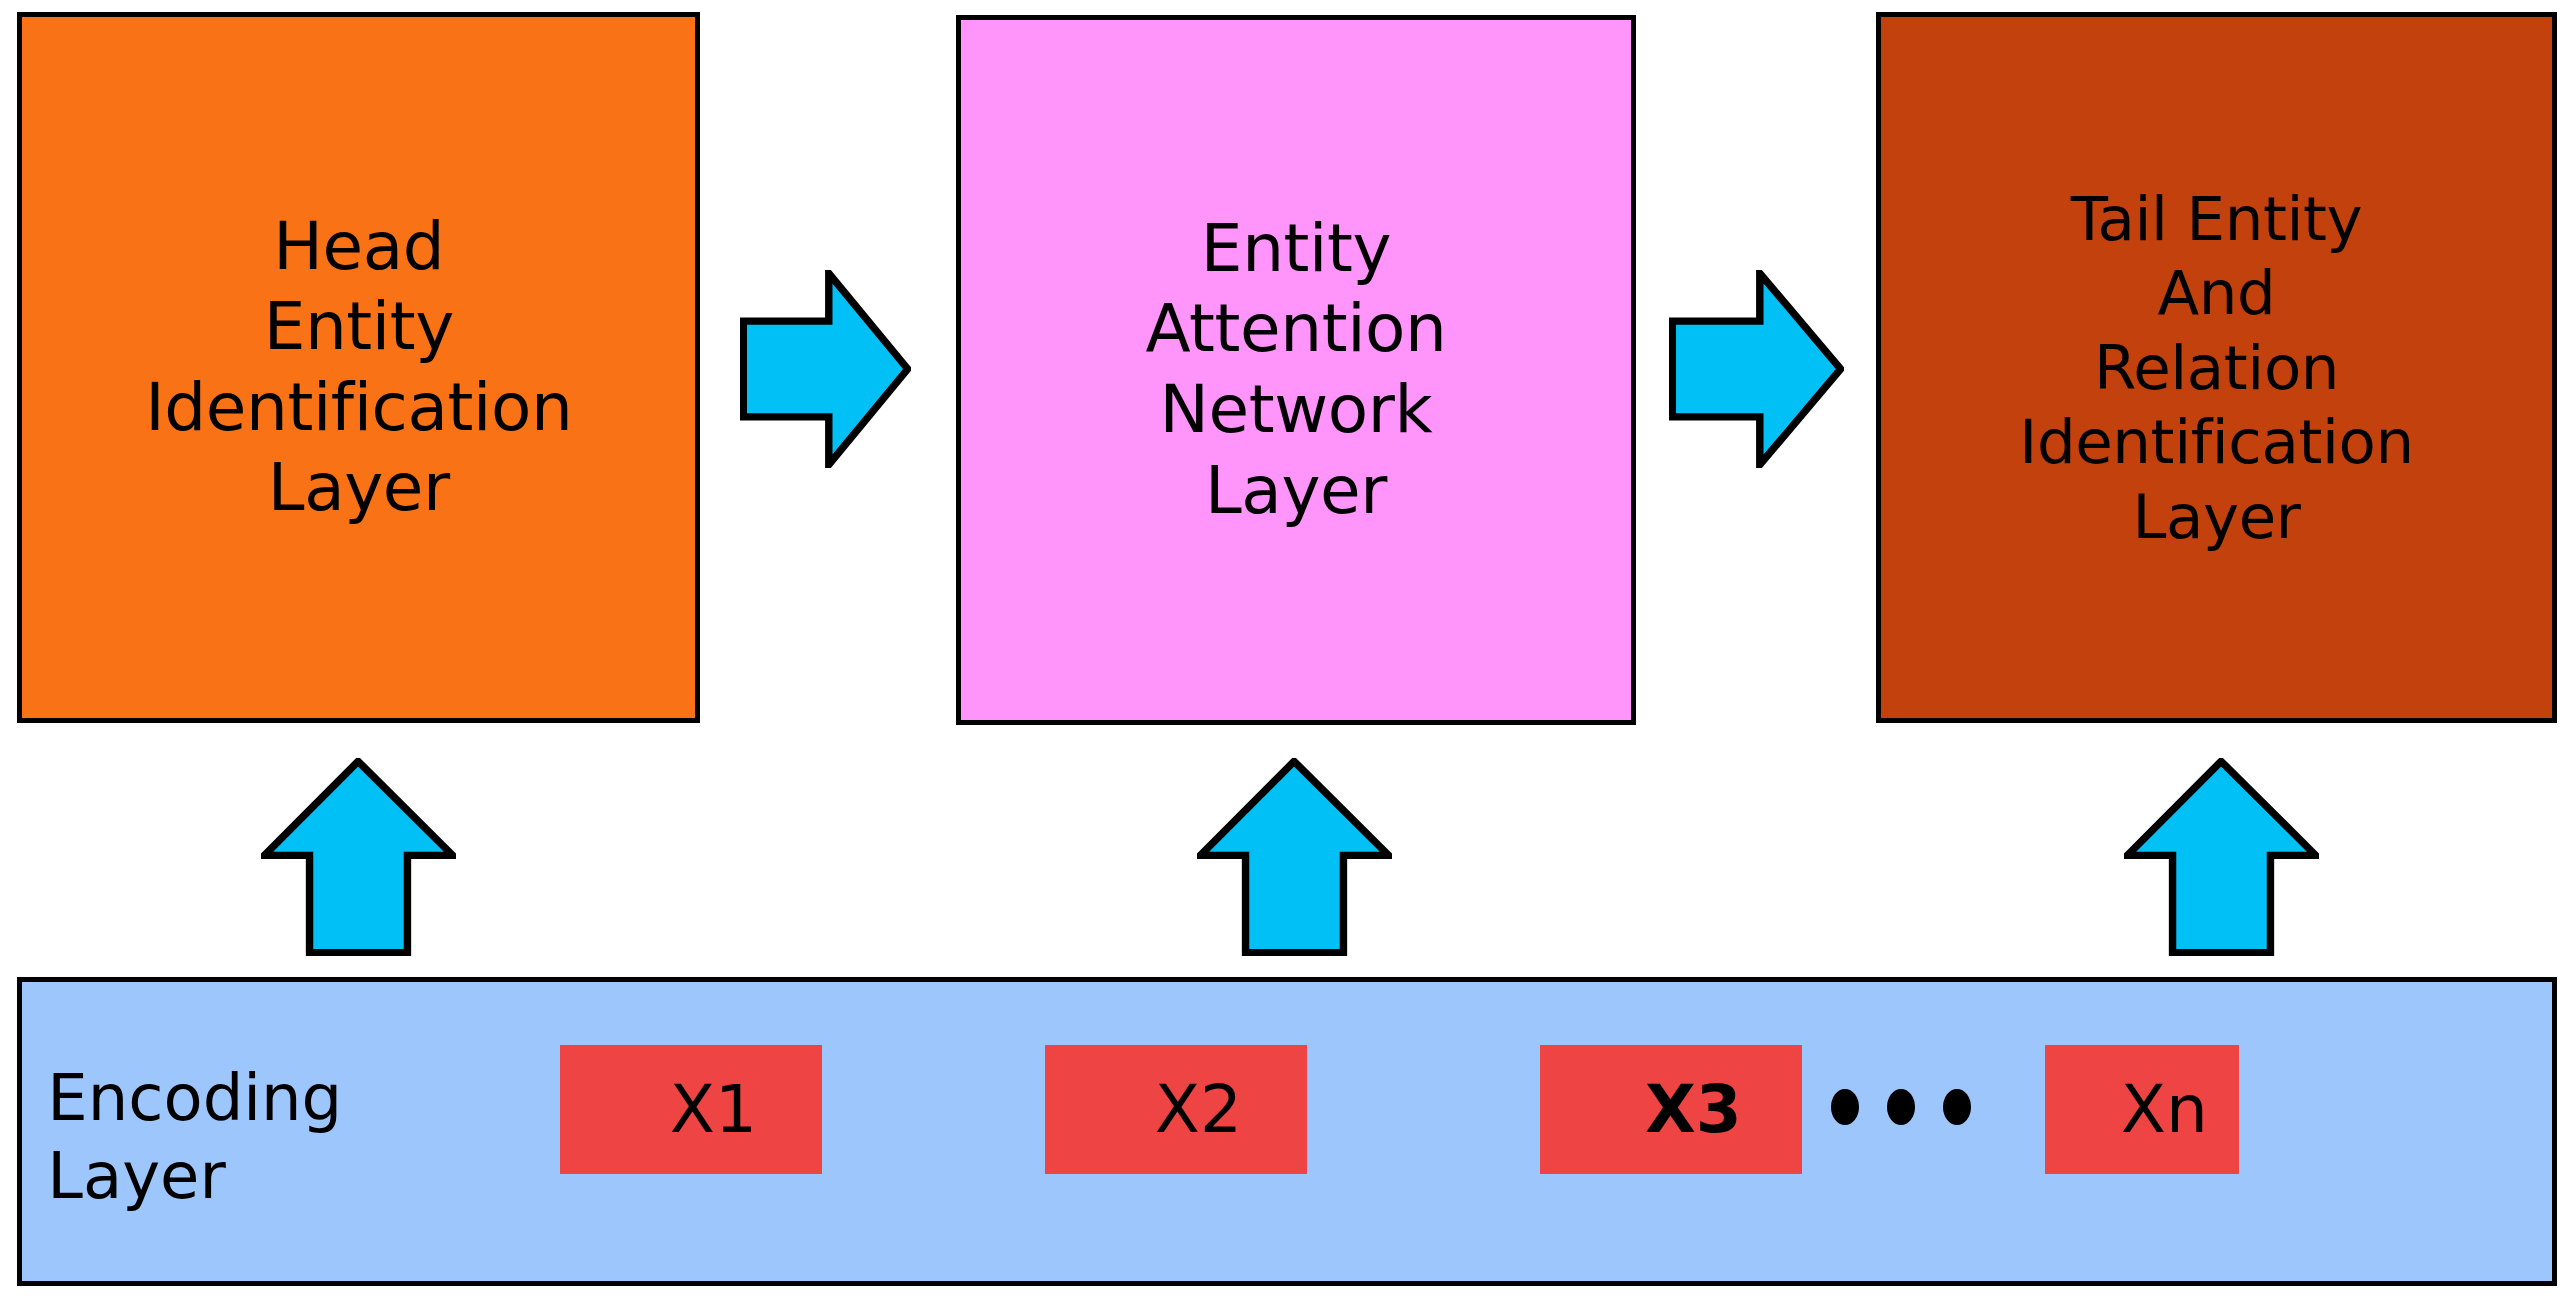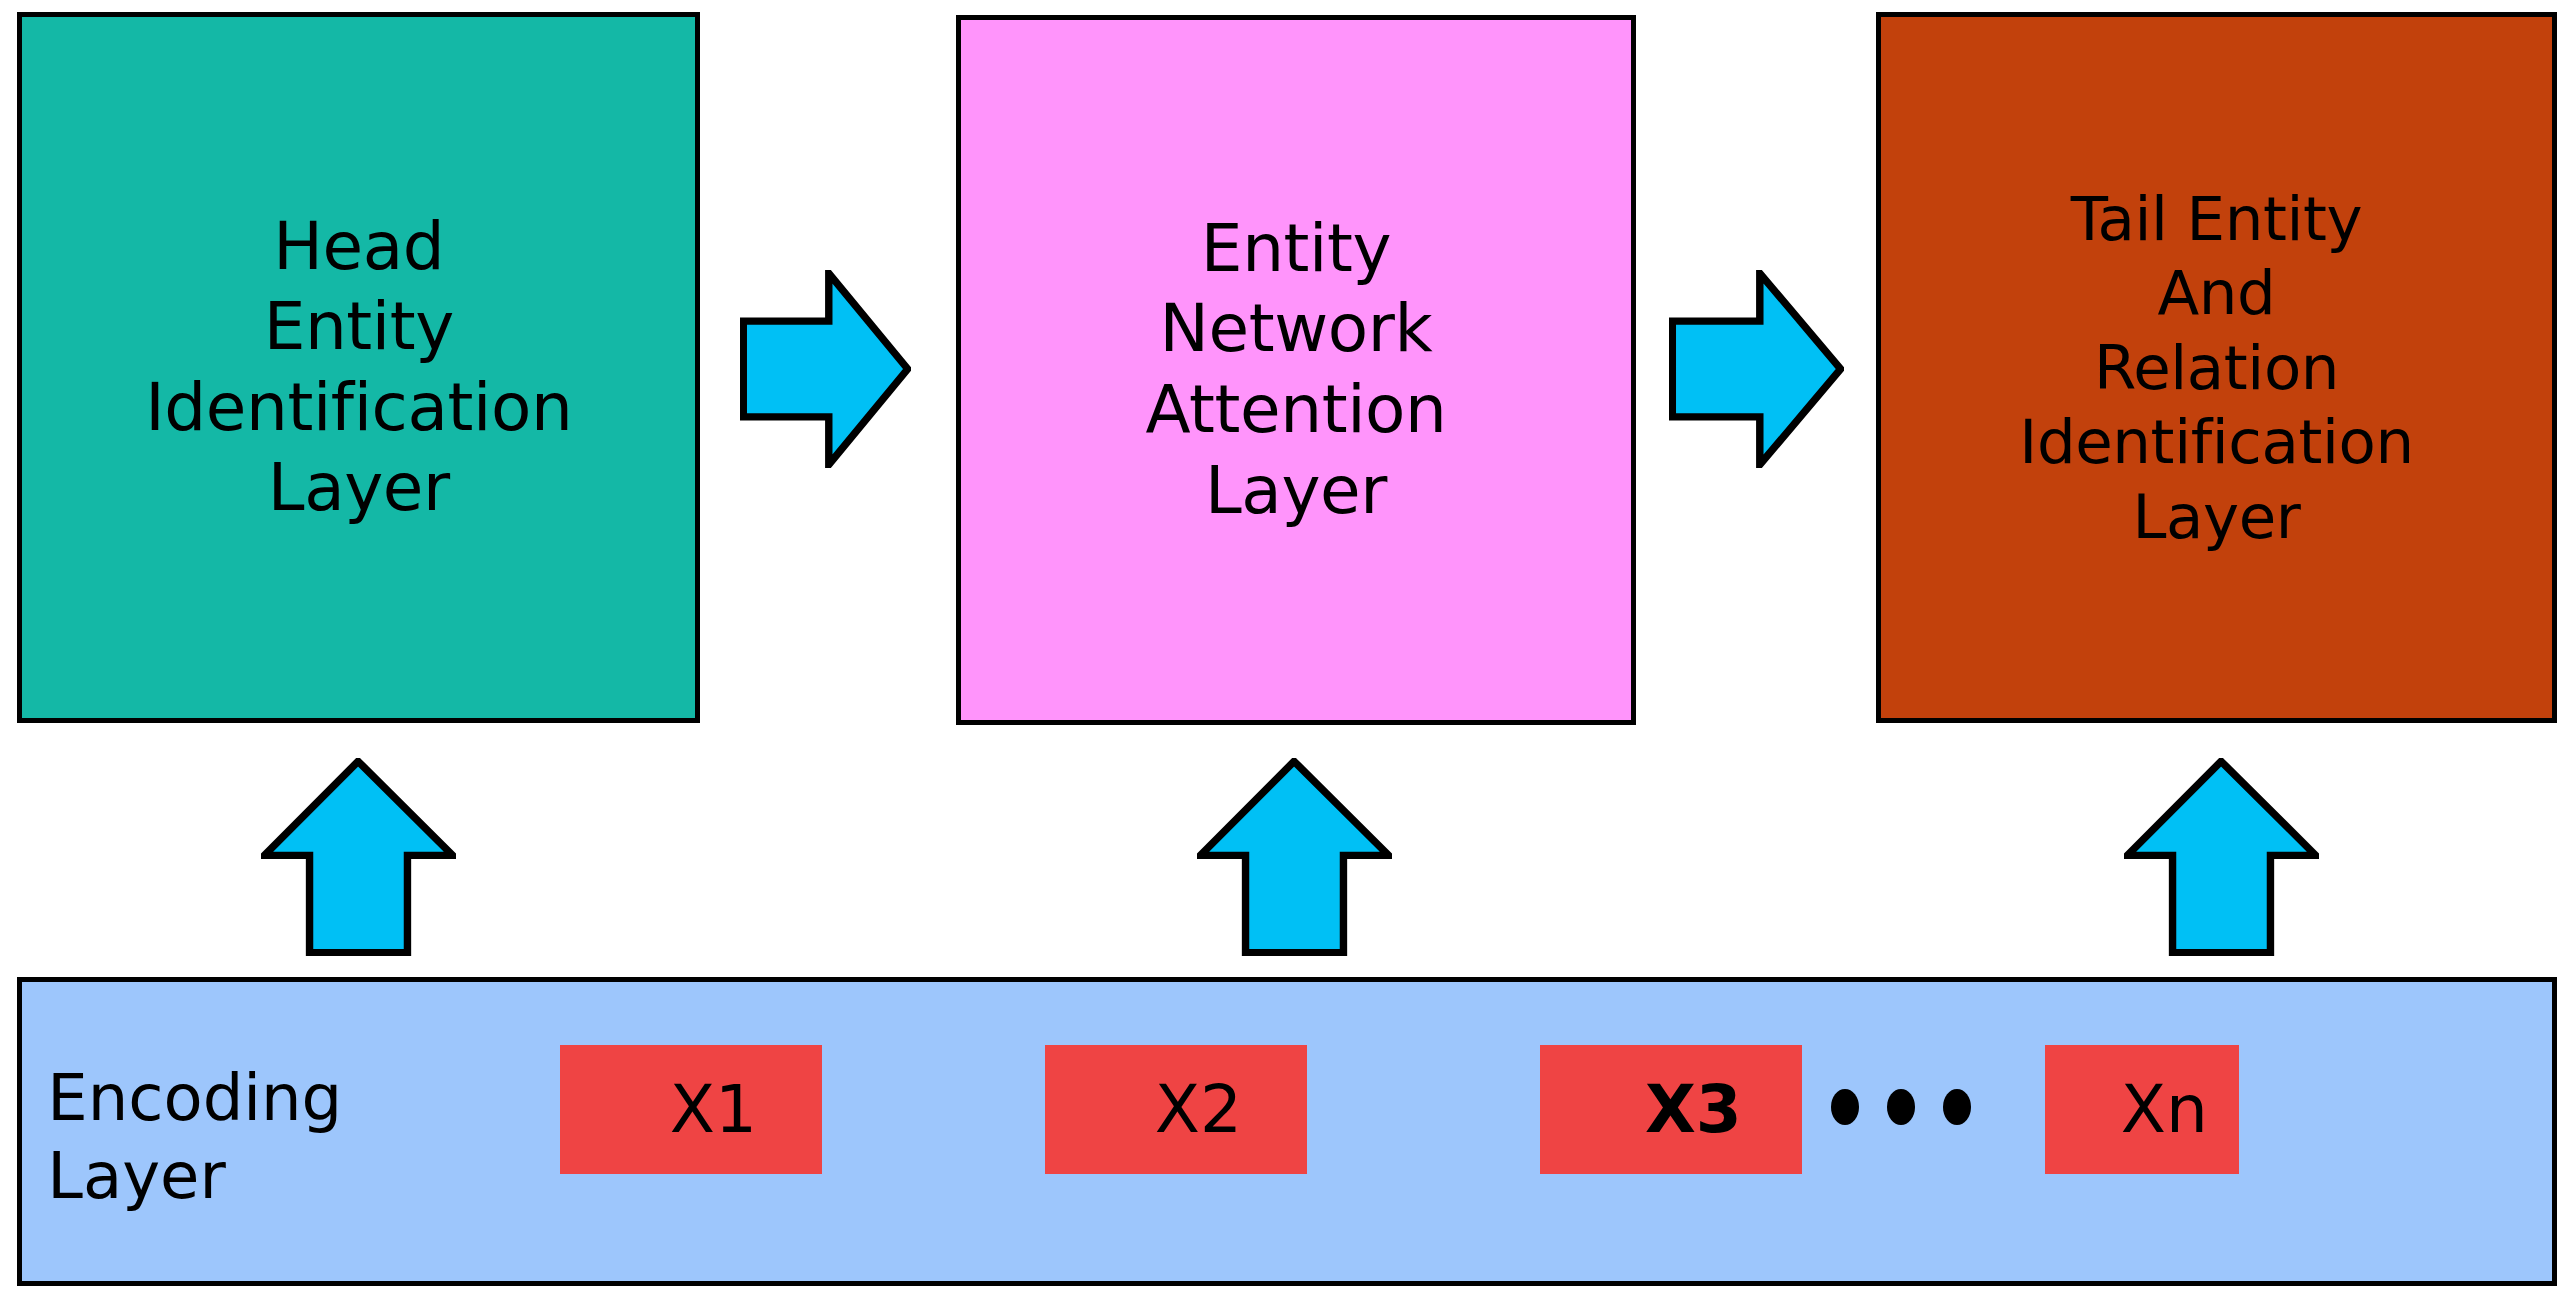--- a/index.html
+++ b/index.html
@@ -34,21 +34,21 @@
     font-size: 66px;
     line-height: 1.22;
     font-weight: 400;
     letter-spacing: -0.4px;
   }
   .layer-box .ln { display: block; white-space: nowrap; }
 
   #box-head {
     left: 17.3px;  top: 12.4px;
     width: 683px; height: 711px;
-    background: #14b8a6;
+    background: #f97316;
   }
   #box-attention {
     left: 956px; top: 15px;
     width: 680px; height: 710px;
     background: #FF94FB;
   }
   #box-tail {
     left: 1876px; top: 12.4px;
     width: 681px; height: 711px;
     background: #c2410c;
@@ -120,22 +120,22 @@
   </div>
 
   <div class="arrow" id="arrow-1" style="left:740px; top:270px; width:171px; height:198px;">
     <svg viewBox="0 0 208 240" preserveAspectRatio="none">
       <polygon points="4,62 108,62 108,4 204,120 108,236 108,178 4,178" fill="#00C0F5" stroke="#000000" stroke-width="9" stroke-linejoin="miter"></polygon>
     </svg>
   </div>
 
   <div class="layer-box" id="box-attention">
     <span class="ln">Entity</span>
+    <span class="ln">Attention</span>
     <span class="ln">Network</span>
-    <span class="ln">Attention</span>
     <span class="ln">Layer</span>
   </div>
 
   <div class="arrow" id="arrow-2" style="left:1669px; top:270px; width:175px; height:198px;">
     <svg viewBox="0 0 212 240" preserveAspectRatio="none">
       <polygon points="4,62 110,62 110,4 208,120 110,236 110,178 4,178" fill="#00C0F5" stroke="#000000" stroke-width="9" stroke-linejoin="miter"></polygon>
     </svg>
   </div>
 
   <div class="layer-box" id="box-tail" style="font-size:61px;">

